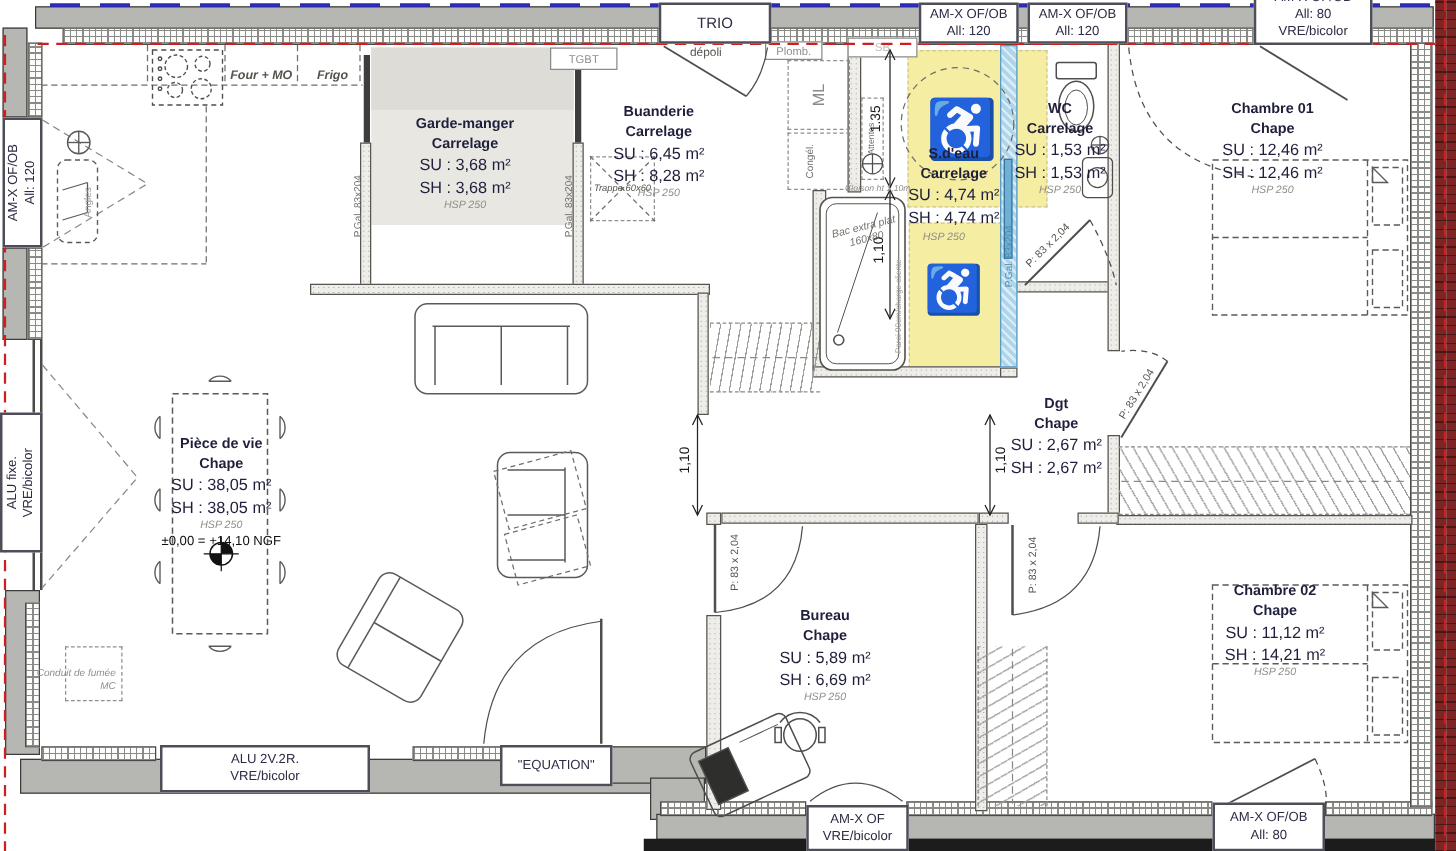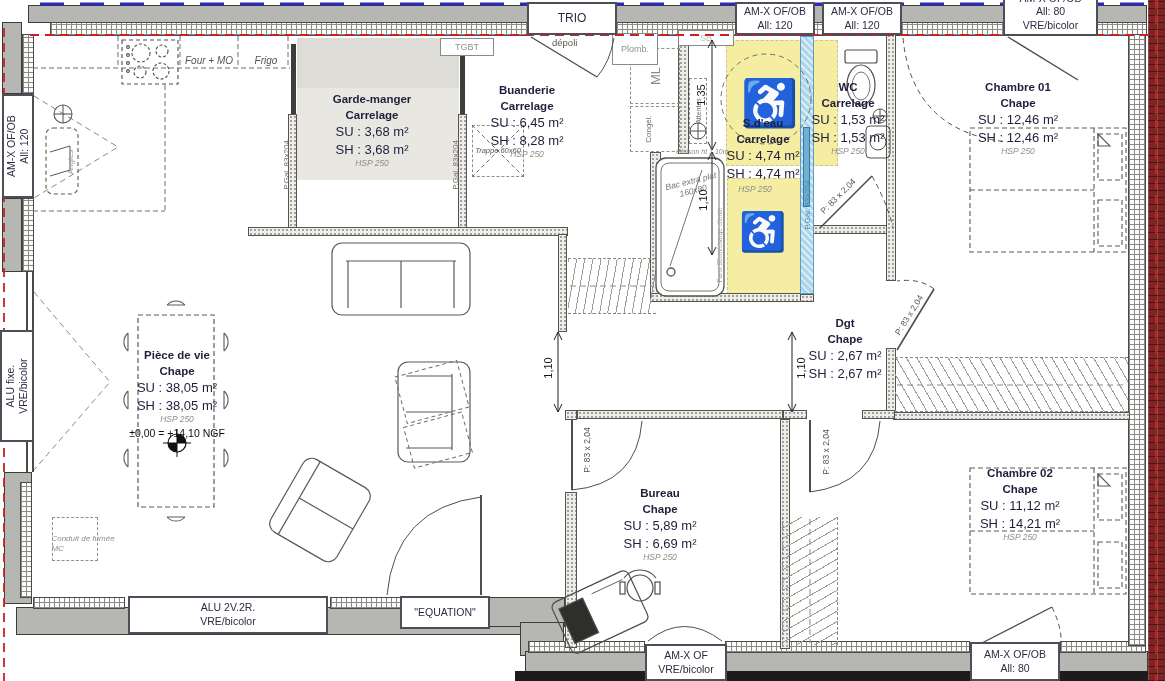--- a/index.html
+++ b/index.html
@@ -40,21 +40,21 @@
   .rlevel{font-size:10.5px;color:#101010}
   .ann{position:absolute;z-index:4;color:#6f6f6d;white-space:nowrap}
   .annbox{position:absolute;background:#fff;border:1px solid #8a8a88;color:#8f8f8d;display:flex;
           align-items:center;justify-content:center;z-index:2;font-size:9px}
   .ctr{transform:translateX(-50%)}
   .rot{transform:translate(-50%,-50%) rotate(-90deg);white-space:nowrap}
   .rot45{transform:translate(-50%,-50%) rotate(-45deg);white-space:nowrap}
   .rot58{transform:translate(-50%,-50%) rotate(-58deg);white-space:nowrap}
   .rot15{transform:translate(-50%,-50%) rotate(-14deg);text-align:center;line-height:1.2}
   .italic{font-style:italic}
-  .bold{font-weight:normal}
+  .bold{font-weight:bold}
   svg.overlay{position:absolute;left:0;top:0;z-index:3;pointer-events:none}
   .pacbox{position:absolute;background:#fff;border:1.5px solid #63615c;z-index:2;display:flex;
           align-items:center;justify-content:center;color:#8b8b89;font-size:12.5px}
   .wheel{position:absolute;z-index:4;color:#141414;transform:translate(-50%,-50%)}
 </style>
 </head>
 <body>
 
 <div id="plan">
 
@@ -365,21 +365,21 @@
       <div>AM-X OF/OB</div>
       <div>All: 120</div>
     </div>
   </div>
   <div class="wbox" style="left:0px;top:330px;width:34px;height:112px">
     <div class="vin" style="width:108px">
       <div>ALU fixe.</div>
       <div>VRE/bicolor</div>
     </div>
   </div>
-  <div class="wbox" style="left:128px;top:596px;width:200px;height:38px">
+  <div class="wbox" style="left:128px;top:596px;width:168px;height:38px">
     <div>ALU 2V.2R.</div>
     <div>VRE/bicolor</div>
   </div>
   <div class="wbox" style="left:400px;top:596px;width:90px;height:33px">
     <div>"EQUATION"</div>
   </div>
   <div class="wbox" style="left:645px;top:644px;width:82px;height:37px">
     <div>AM-X OF</div>
     <div>VRE/bicolor</div>
   </div>
@@ -450,21 +450,21 @@
     <div class="rname">Chambre 02</div>
     <div class="rname">Chape</div>
     <div class="rsu">SU : 11,12 m²</div>
     <div class="rsu">SH : 14,21 m²</div>
     <div class="rhsp">HSP 250</div>
   </div>
 
   <div class="annbox" style="left:440px;top:38px;width:54px;height:18px">
     <span>TGBT</span>
   </div>
-  <div class="annbox" style="left:612px;top:33px;width:46px;height:32px">
+  <div class="annbox" style="left:612px;top:33px;width:46px;height:15px">
     <span>Plomb.</span>
   </div>
   <div class="annbox" style="left:678px;top:30px;width:56px;height:16px;color:#bdbdbb">
     <span>SB</span>
   </div>
   <div class="ann" style="left:552px;top:37px;font-size:9.5px;color:#55554f">
     <span>dépoli</span>
   </div>
   <div class="ann rot" style="left:655px;top:76px;font-size:13px;color:#8a8a88">
     <span>ML</span>
@@ -481,21 +481,21 @@
   <div class="ann ctr italic bold" style="left:266px;top:55px;font-size:10px;color:#55554f">
     <span>Frigo</span>
   </div>
   <div class="ann ctr italic" style="left:498px;top:146px;font-size:7.5px;color:#55554f">
     <span>Trappe 60x60</span>
   </div>
   <div class="ann rot15 italic" style="left:692px;top:186px;font-size:8.5px;color:#77756f">
     <div>Bac extra plat</div>
     <div>160x80</div>
   </div>
-  <div class="ann ctr italic" style="left:83px;top:534px;font-size:8px;color:#8f8f8d;text-align:left;line-height:1.3">
+  <div class="ann ctr italic" style="left:61px;top:534px;font-size:8px;color:#8f8f8d;text-align:right;line-height:1.3">
     <div>Conduit de fumée</div>
     <div>MC</div>
   </div>
   <div class="ann rot" style="left:70px;top:162px;font-size:8px;color:#9a9a98">
     <span>Angles</span>
   </div>
   <div class="ann italic" style="left:676px;top:148px;font-size:7px;color:#8f8f8d">
     <span>Cloison ht 1,10m</span>
   </div>
   <div class="ann rot" style="left:719px;top:245px;font-size:6.5px;color:#9a9a98">

